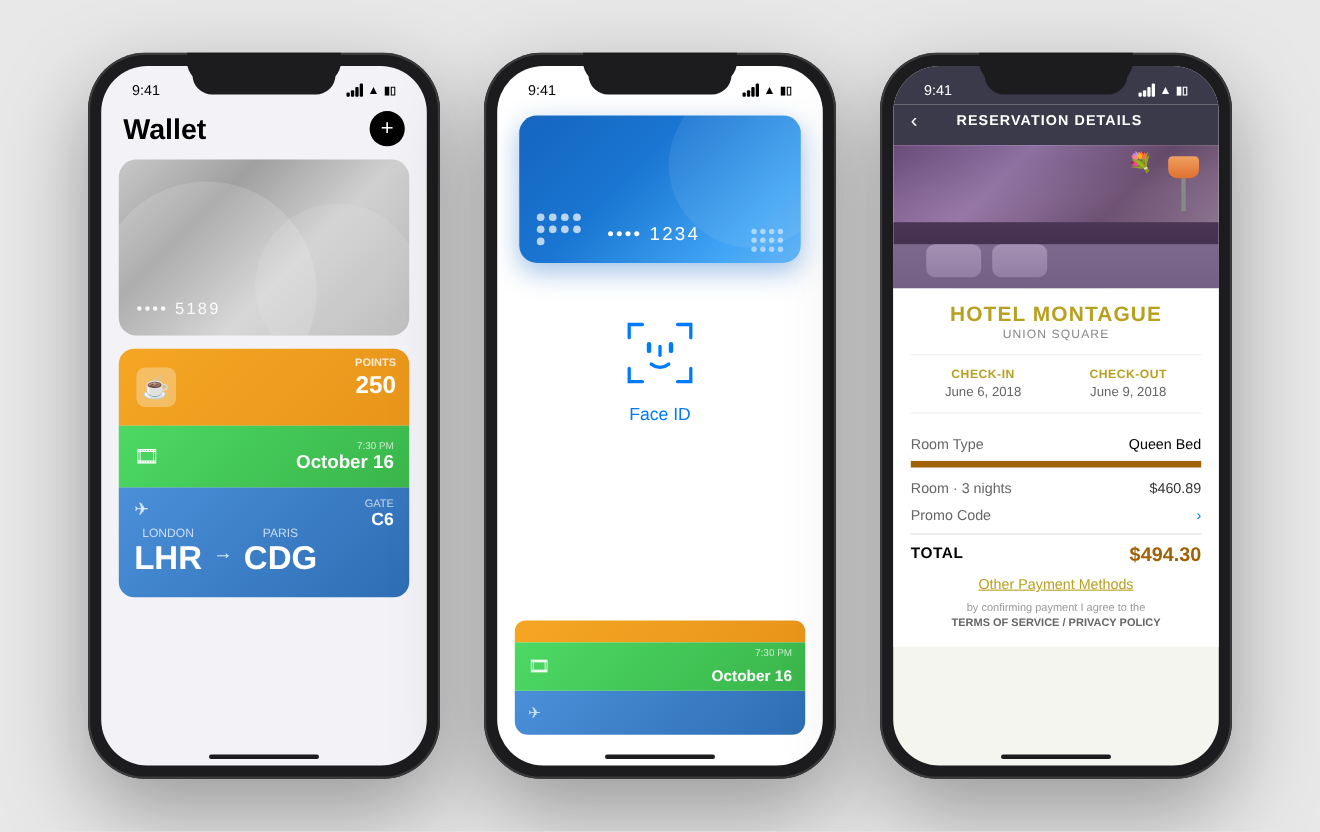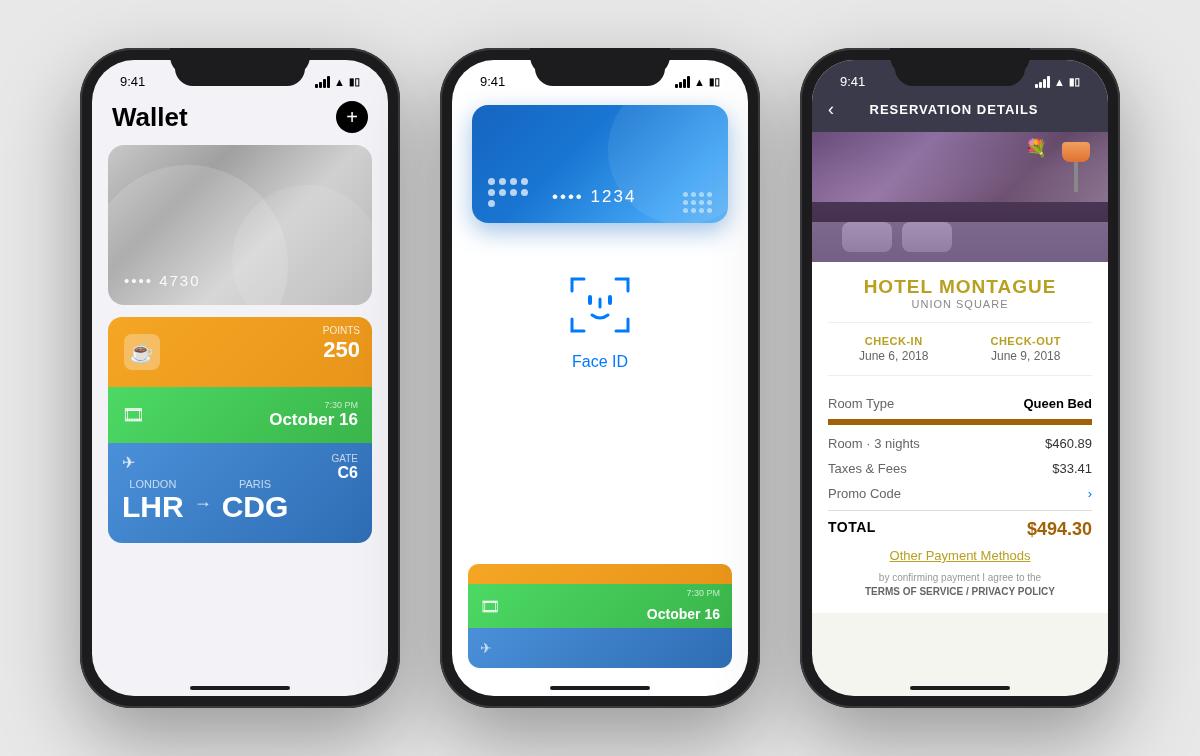--- a/index.html
+++ b/index.html
@@ -144,21 +144,21 @@
       background: rgba(255,255,255,0.3);
       border-radius: 8px;
       display: flex; align-items: center; justify-content: center;
       font-size: 20px;
     }
     .ticket-points {
       position: absolute;
       top: 8px; right: 12px;
       font-size: 10px;
       color: rgba(255,255,255,0.8);
-      font-weight: 400;
+      font-weight: 700;
       padding-left: 35px;
     }
     .ticket-points-value {
       position: absolute;
       top: 20px; right: 12px;
       font-size: 22px;
       color: #fff;
       font-weight: 700;
     }
 
@@ -205,21 +205,21 @@
     .arrow { font-size: 18px; color: rgba(255,255,255,0.8); margin: 0 4px; }
     .london-col, .paris-col { text-align: center; }
 
     
     .pay-screen { background: #fff; }
     .pay-card-area {
       padding: 10px 20px 16px;
     }
     .pay-card {
       width: 100%;
-      height: 118px;
+      height: 134px;
       background: linear-gradient(135deg, #1565c0 0%, #1976d2 40%, #42a5f5 80%, #64b5f6 100%);
       border-radius: 16px;
       position: relative;
       overflow: hidden;
       box-shadow: 0 8px 24px rgba(21,101,192,0.4);
     }
     .pay-card::before {
       content: '';
       position: absolute;
       top: -30px; right: -30px;
@@ -403,21 +403,21 @@
     .check-date { font-size: 12px; color: #666; margin-top: 2px; }
 
     .room-row {
       display: flex;
       justify-content: space-between;
       align-items: center;
       padding: 8px 0;
       border-bottom: 6px solid #a16207;
     }
     .room-label { font-size: 13px; color: #666; }
-    .room-value { font-size: 13px; font-weight: 700; color: #000; }
+    .room-value { font-size: 13px; font-weight: 400; color: #000; }
 
     .price-section { margin-top: 6px; }
     .price-row {
       display: flex;
       justify-content: space-between;
       padding: 5px 0;
       gap: 26px;
     }
     .price-label { font-size: 13px; color: #666; }
     .price-value { font-size: 13px; color: #333; }
@@ -499,21 +499,21 @@
       </div>
     </div>
 
     <div class="wallet-header">
       <span class="wallet-title">Wallet</span>
       <div class="wallet-add-btn">+</div>
     </div>
 
     <div class="card-container">
       <div class="card card-main">
-        <span class="card-number">•••• 4730</span>
+        <span class="card-number">•••• 5189</span>
       </div>
 
       <div class="ticket-stack">
         <div class="ticket-orange">
           <div class="ticket-cup">☕</div>
           <span class="ticket-points">POINTS</span>
           <span class="ticket-points-value">250</span>
         </div>
 
         <div class="ticket-green">
@@ -692,24 +692,20 @@
         <span class="room-label">Room Type</span>
         <span class="room-value">Queen Bed</span>
       </div>
 
       <div class="price-section">
         <div class="price-row">
           <span class="price-label">Room · 3 nights</span>
           <span class="price-value">$460.89</span>
         </div>
         <div class="price-row">
-          <span class="price-label">Taxes &amp; Fees</span>
-          <span class="price-value">$33.41</span>
-        </div>
-        <div class="price-row">
           <span class="price-label">Promo Code</span>
           <span class="price-arrow">›</span>
         </div>
         <div class="total-row">
           <span class="total-label">TOTAL</span>
           <span class="total-value">$494.30</span>
         </div>
       </div>
 
 

